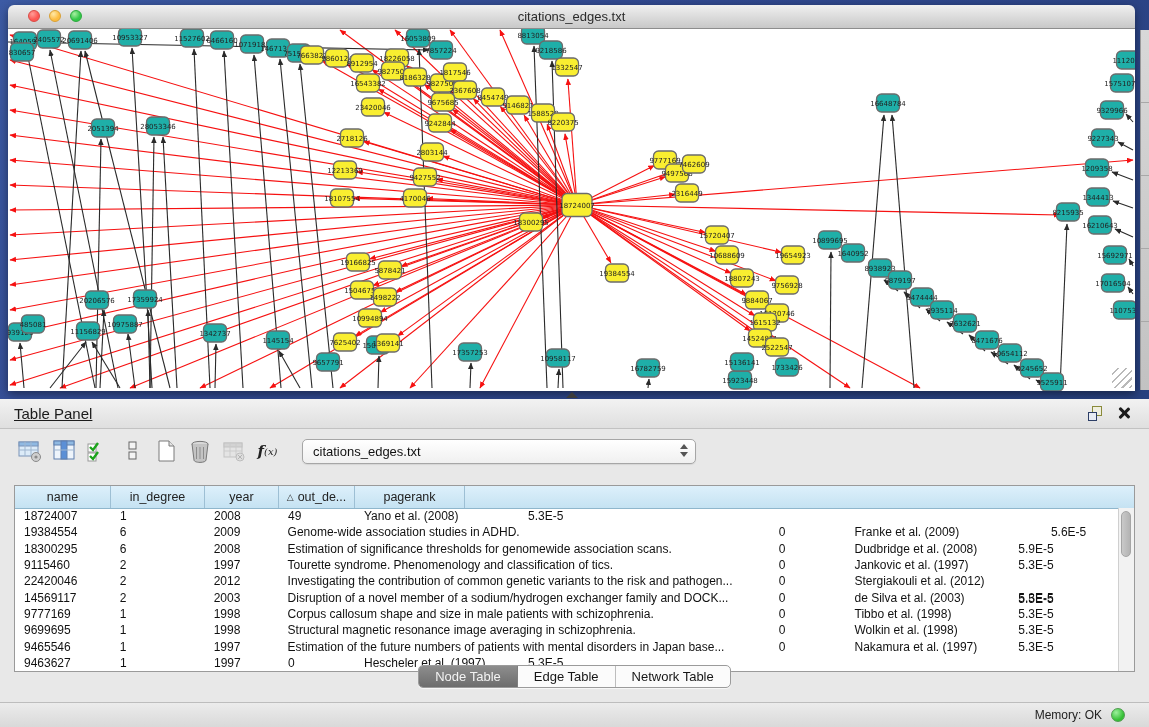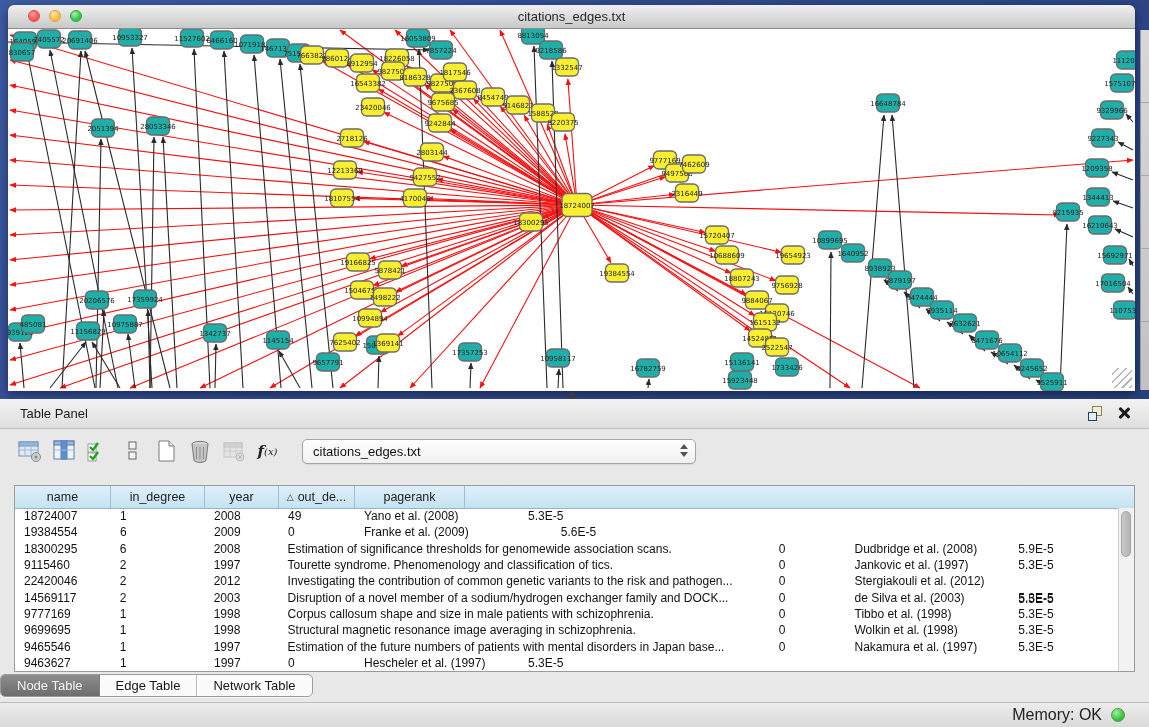--- a/index.html
+++ b/index.html
@@ -27,21 +27,21 @@
     background:linear-gradient(#d8d8d8,#c2c2c2);border-left:1px solid #9a9a9a;}
   .side-strip i{display:block;height:72px;border-bottom:1px solid #a8a8a8;}
   .splitter-grip{position:absolute;left:566px;top:392px;width:0;height:0;
     border-left:6px solid transparent;border-right:6px solid transparent;
     border-bottom:6px solid #3c3c3c;}
 
   
   .table-panel{position:absolute;left:0;top:399px;width:1149px;height:328px;background:#E8E8E8;}
   .panel-titlebar{height:29px;background:linear-gradient(#F2F2F2,#DFDFDF);
     border-bottom:1px solid #c2c2c2;position:relative;}
-  .panel-titlebar .ptitle{line-height:29px;padding-left:20px;font-size:13px;color:#1b1b1b;}
+  .panel-titlebar .ptitle{line-height:29px;padding-left:14px;font-size:15px;color:#1b1b1b;text-decoration:underline;}
   .float-icon{position:absolute;right:46px;top:7px;width:15px;height:15px;}
   .float-icon b{position:absolute;left:4px;top:0;width:8px;height:8px;border:1.4px solid #8a8a3a;background:#efefdf;}
   .float-icon i{position:absolute;left:0;top:6px;width:7px;height:7px;border:1.4px solid #2c3e66;background:#e8ecf4;}
   .x-icon{position:absolute;right:18px;top:7px;width:14px;height:14px;}
   .x-icon span{position:absolute;left:6px;top:0;width:2.6px;height:14px;background:#1c1c1c;border-radius:1px;}
   .x-icon span:first-child{transform:rotate(45deg);}
   .x-icon span:last-child{transform:rotate(-45deg);}
 
   .toolbar{height:44px;display:flex;align-items:center;padding-left:16px;}
   .tb-icon{width:27px;height:27px;margin-right:7px;display:flex;align-items:center;justify-content:center;}
@@ -65,32 +65,32 @@
   .th .sort{font-size:9px;margin-right:4px;color:#333;}
   .tbody{position:absolute;left:0;top:22px;right:15px;bottom:0;overflow:hidden;}
   .tr{display:flex;height:16.3px;align-items:center;}
   .td{box-sizing:border-box;padding-left:9px;font-size:12px;color:#111;
       overflow:hidden;white-space:nowrap;}
   .vscroll{position:absolute;right:0;top:22px;bottom:0;width:15px;background:#F2F2F2;
     border-left:1px solid #cfcfcf;}
   .vthumb{position:absolute;left:2px;top:3px;width:10px;height:46px;border-radius:6px;
     background:linear-gradient(90deg,#c9c9c9,#b3b3b3);border:1px solid #a5a5a5;box-sizing:border-box;}
 
-  .tabbar{position:absolute;left:0;top:275px;width:100%;display:flex;justify-content:flex-start;}
+  .tabbar{position:absolute;left:0;top:266px;width:100%;display:flex;justify-content:center;}
   .seg{display:inline-flex;border:1px solid #9b9b9b;border-radius:5px;overflow:hidden;
     background:#FBFBFB;box-shadow:0 1px 1px rgba(255,255,255,.7);}
   .seg .tab{padding:0 16px;height:21px;line-height:21px;font-size:13px;color:#161616;}
   .seg .tab.sel{background:linear-gradient(#8d8d8d,#6d6d6d);color:#f3f3f3;}
   .seg .tab + .tab{border-left:1px solid #bdbdbd;}
   .seg .tab.sel + .tab{border-left:1px solid #7f7f7f;}
 
   .statusbar{position:absolute;left:0;bottom:0;width:1149px;height:24px;
     background:linear-gradient(#ECECEC,#D9D9D9);border-top:1px solid #bdbdbd;
     display:flex;align-items:center;justify-content:flex-end;}
-  .statusbar .mem{font-size:16px;color:#222;margin-right:9px;}
+  .statusbar .mem{font-size:12px;color:#222;margin-right:9px;}
   .statusbar .dot{width:14px;height:14px;border-radius:50%;margin-right:24px;
     background:radial-gradient(circle at 35% 30%,#9cf09c,#35c035 65%);border:1px solid #4f9b4f;box-sizing:border-box;}
 </style>
 </head>
 <body>
 
 <div class="desktop">
   <div class="net-window">
     <div class="titlebar">
       <span class="light red"></span>
@@ -753,20 +753,21 @@
           <div class="td" style="width: 94px;">1</div>
           <div class="td" style="width: 74px;">2008</div>
           <div class="td" style="width: 76px;">49</div>
           <div class="td" style="width: 164px;">Yano et al. (2008)</div>
           <div class="td" style="width: 110px;">5.3E-5</div>
         </div>
         <div class="tr">
           <div class="td" style="width: 96px;">19384554</div>
           <div class="td" style="width: 94px;">6</div>
           <div class="td" style="width: 74px;">2009</div>
+          <div class="td" style="width: 492px;">Genome-wide association studies in ADHD.</div>
           <div class="td" style="width: 76px;">0</div>
           <div class="td" style="width: 164px;">Franke et al. (2009)</div>
           <div class="td" style="width: 110px; text-align: center;">5.6E-5</div>
         </div>
         <div class="tr">
           <div class="td" style="width: 96px;">18300295</div>
           <div class="td" style="width: 94px;">6</div>
           <div class="td" style="width: 74px;">2008</div>
           <div class="td" style="width: 492px;">Estimation of significance thresholds for genomewide association scans.</div>
           <div class="td" style="width: 76px;">0</div>

